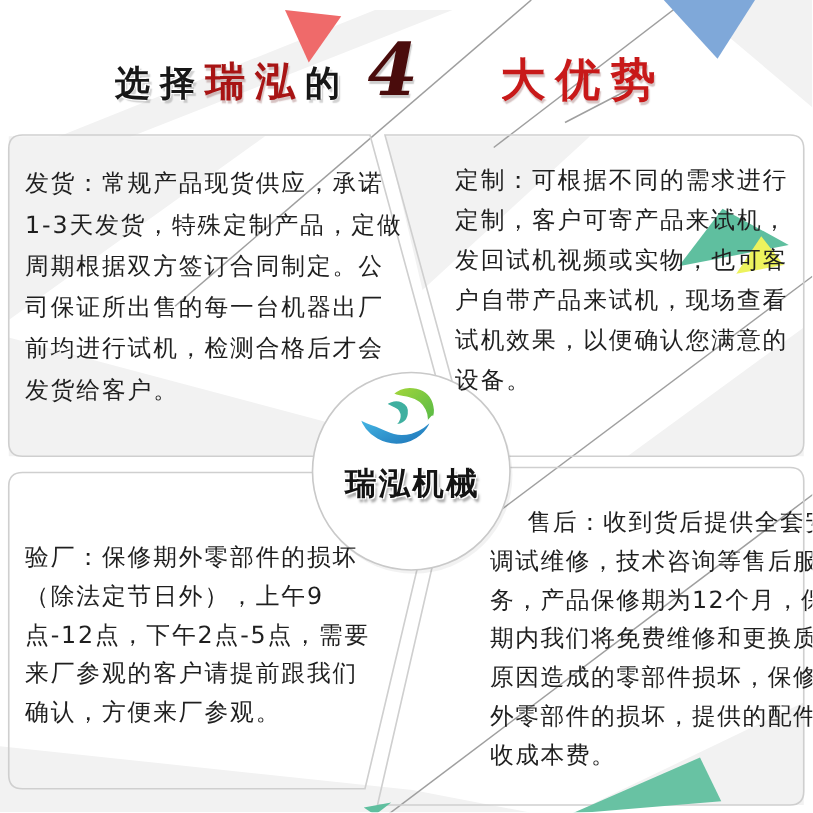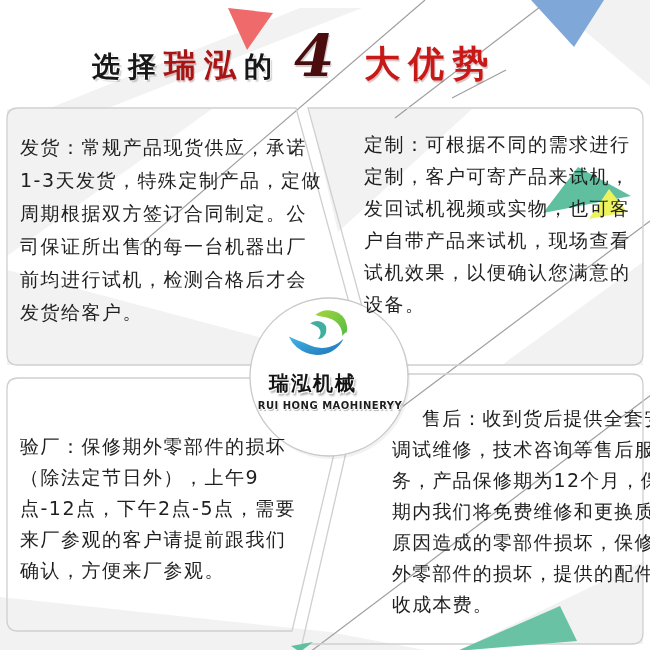--- a/index.html
+++ b/index.html
@@ -8,33 +8,33 @@
   .stage svg.bg{position:absolute;left:0;top:0;z-index:0;}
   .abs{position:absolute;z-index:2;}
 
   
   .title-row{left:92px;top:22px;display:flex;align-items:baseline;white-space:nowrap;}
   .t-black{font-size:28px;font-weight:bold;letter-spacing:8px;color:#171717;
            text-shadow:-1px -1px 0 #fff,1px -1px 0 #fff,-1px 1px 0 #fff,2px 2px 1px rgba(0,0,0,.18);}
   .t-red{font-size:32px;font-weight:bold;letter-spacing:8px;color:#a81414;
          text-shadow:1px 2px 1px rgba(90,10,10,.25);}
   .t-red2{font-size:36px;font-weight:bold;letter-spacing:8px;color:#c81919;
-          text-shadow:1px 2px 1px rgba(90,10,10,.25);}
+          text-shadow:1px 2px 1px rgba(90,10,10,.25);margin-left:36px;}
   .t-num{font-family:"DejaVu Serif","Liberation Serif",serif;font-style:italic;font-weight:bold;
          font-size:58px;color:#4a0c0c;margin:0 30px 0 14px;text-shadow:1px 2px 1px rgba(0,0,0,.2);}
 
   
   .card-text{font-size:19px;line-height:33px;letter-spacing:1.5px;color:#1f1f1f;text-align:left;}
   .ct1{left:20px;top:131px;width:306px;}
   .ct2{left:364px;top:128px;width:276px;line-height:32px;}
   .ct3{left:20px;top:431px;width:286px;line-height:31px;}
   .ct4{left:356px;top:403px;width:295px;line-height:31px;letter-spacing:1.2px;text-indent:30px;margin-left:36px;}
 
   
-  .logo-cn{left:237px;top:370px;width:152px;text-align:center;font-size:20px;font-weight:bold;color:#141414;
+  .logo-cn{left:254px;top:370px;width:152px;text-align:center;font-size:25px;font-weight:bold;color:#141414;
            letter-spacing:2px;
            text-shadow:-1px -1px 0 #fff,1px -1px 0 #fff,-1px 1px 0 #fff,1px 1px 0 #fff,2px 3px 2px rgba(0,0,0,.35);}
   .logo-en{left:246px;top:400px;width:168px;text-align:center;font-size:10px;font-weight:bold;color:#1d1d1d;
            letter-spacing:.5px;white-space:nowrap;
            text-shadow:-1px 0 0 #fff,1px 0 0 #fff,0 -1px 0 #fff,0 1px 0 #fff,1px 2px 1px rgba(0,0,0,.3);}
 </style>
 </head>
 <body>
 
 <div class="stage">
@@ -100,15 +100,14 @@
       <span class="t-num">4</span>
       <span class="t-red2">大优势</span>
   </div>
 
   <div class="abs card-text ct1">发货：常规产品现货供应，承诺1-3天发货，特殊定制产品，定做周期根据双方签订合同制定。公司保证所出售的每一台机器出厂前均进行试机，检测合格后才会发货给客户。</div>
   <div class="abs card-text ct2">定制：可根据不同的需求进行定制，客户可寄产品来试机，发回试机视频或实物，也可客户自带产品来试机，现场查看试机效果，以便确认您满意的设备。</div>
   <div class="abs card-text ct3">验厂：保修期外零部件的损坏（除法定节日外），上午9点-12点，下午2点-5点，需要来厂参观的客户请提前跟我们确认，方便来厂参观。</div>
   <div class="abs card-text ct4">售后：收到货后提供全套安装调试维修，技术咨询等售后服务，产品保修期为12个月，保修期内我们将免费维修和更换质量原因造成的零部件损坏，保修期外零部件的损坏，提供的配件只收成本费。</div>
 
   <div class="abs logo-cn">瑞泓机械</div>
-  <div class="abs logo-en">RUI HONG MAOHINERYY</div>
 
 </div>
 
 </body></html>

